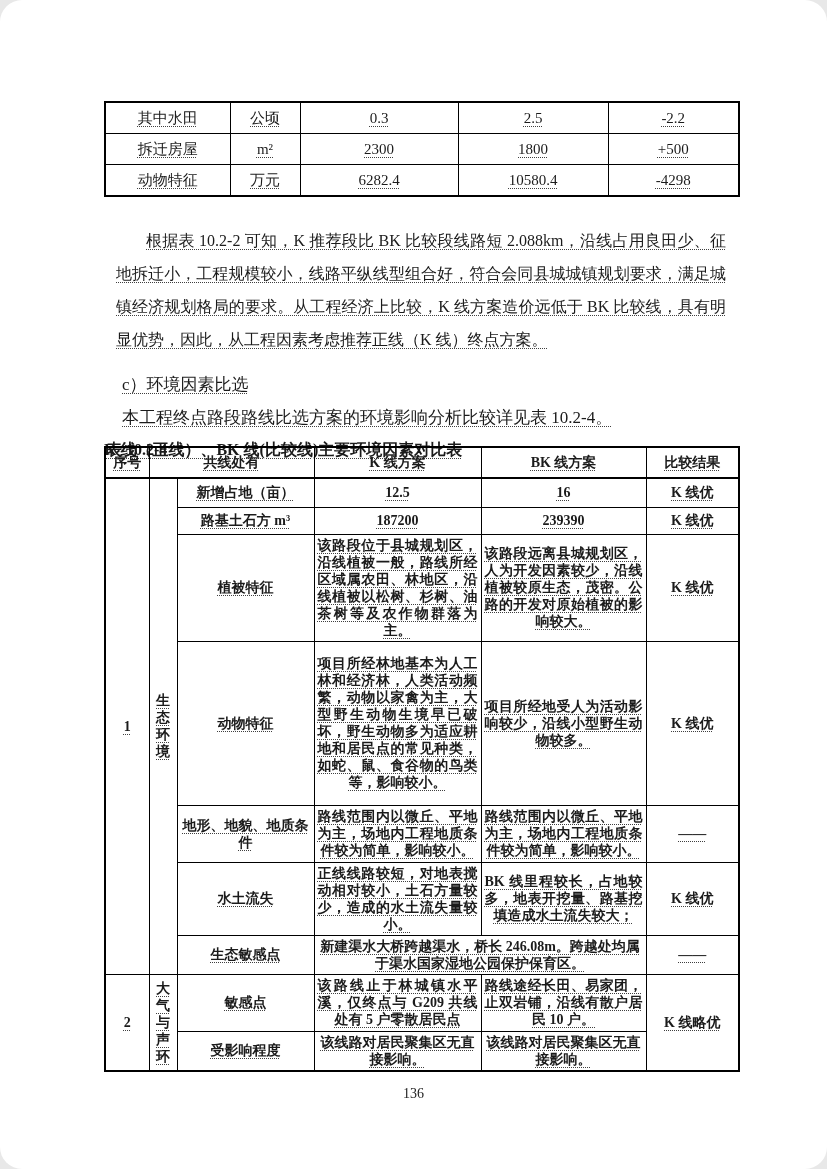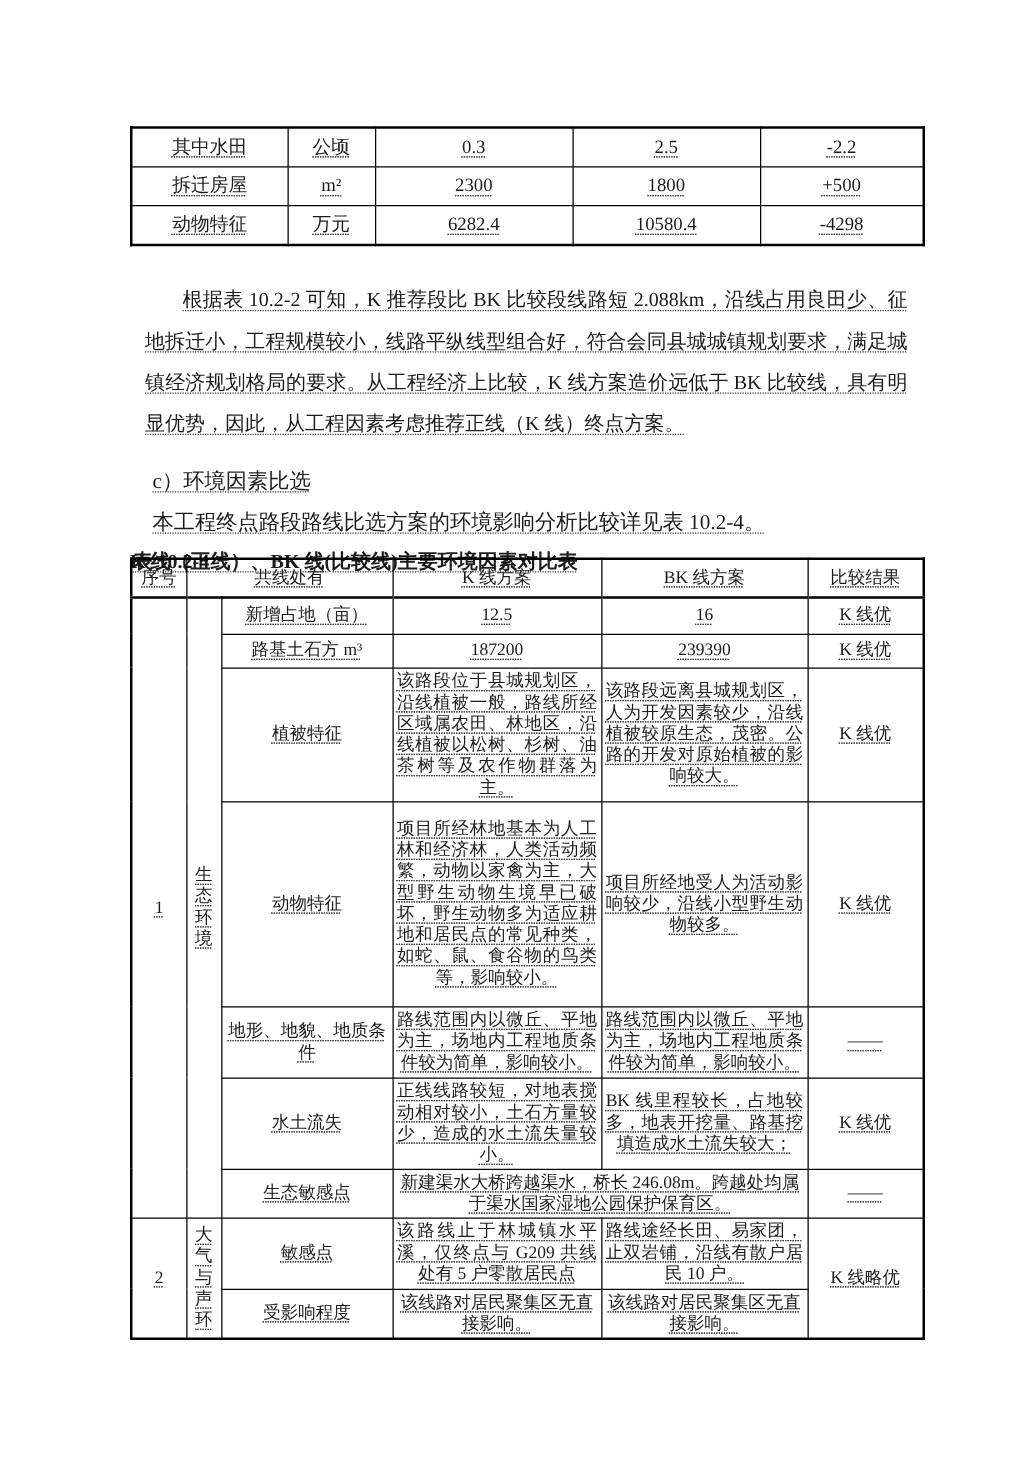--- a/index.html
+++ b/index.html
@@ -1,20 +1,21 @@
 <!DOCTYPE html>
 <html><head>
 <meta charset="utf-8">
 <style>
   html,body{margin:0;padding:0;background:#e8e8e8;}
   .sheet{
     position:relative;width:827px;height:1169px;background:#ffffff;
     margin:0 auto;overflow:hidden;
     font-family:"Liberation Serif","DejaVu Serif",serif;
     color:#1b1b1b;
+    border-radius:22px;
   }
   
   .und, .und td, .und th, .para, .line-ind, .caption{
     text-decoration-line:underline;
     text-decoration-style:dotted;
     text-decoration-color:#3f3f3f;
     text-decoration-thickness:1px;
     text-underline-offset:3px;
   }
   table{border-collapse:collapse;table-layout:fixed;}
@@ -30,21 +31,21 @@
   #body-text{position:absolute;left:104px;top:212px;width:634px;}
   .para{font-size:16px;line-height:33px;text-indent:30px;text-align:justify;margin:12px;}
   .line-ind{font-size:17px;line-height:33px;padding-left:18px;}
   .caption{position:relative;height:30px;margin-top:2px;font-weight:bold;font-size:16px;line-height:28px;}
   .caption .cap-label{position:absolute;left:2px;top:0;}
   .caption .cap-title{display:block;text-align:left;}
 
   
   #main-table{position:absolute;left:104px;top:446px;}
   #main-table table{width:634px;border:2px solid #000;}
-  #main-table td,#main-table th{font-size:14px;line-height:17px;padding:2px 3px;}
+  #main-table td,#main-table th{font-size:14px;line-height:17px;padding:2px 3px;font-weight:bold;}
   #main-table tr.head td{height:25px;border-bottom:2px solid #000;}
   #main-table td.just{text-align:justify;text-align-last:center;}
   .vchar{display:block;text-align:center;margin:2px 0;line-height:15px;}
 
   
   #page-number{position:absolute;left:0;top:1086px;width:100%;
     text-align:center;font-size:14px;color:#222;}
 </style>
 </head>
 <body>
@@ -180,14 +181,15 @@
         </tr>
         <tr style="height:35px">
           <td>受影响程度</td>
           <td>该线路对居民聚集区无直接影响。</td>
           <td>该线路对居民聚集区无直接影响。</td>
         </tr>
       </tbody>
     </table>
   </div>
 
+  <div id="page-number">136</div>
 
 </div>
 
 </body></html>

